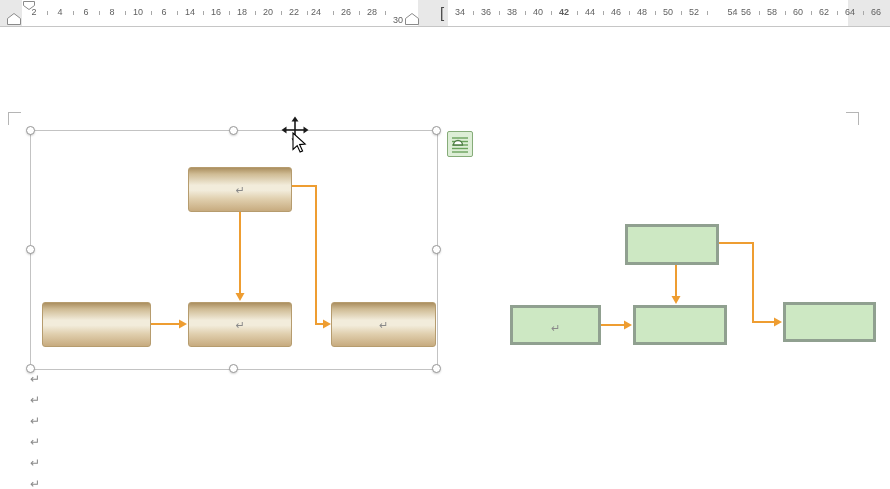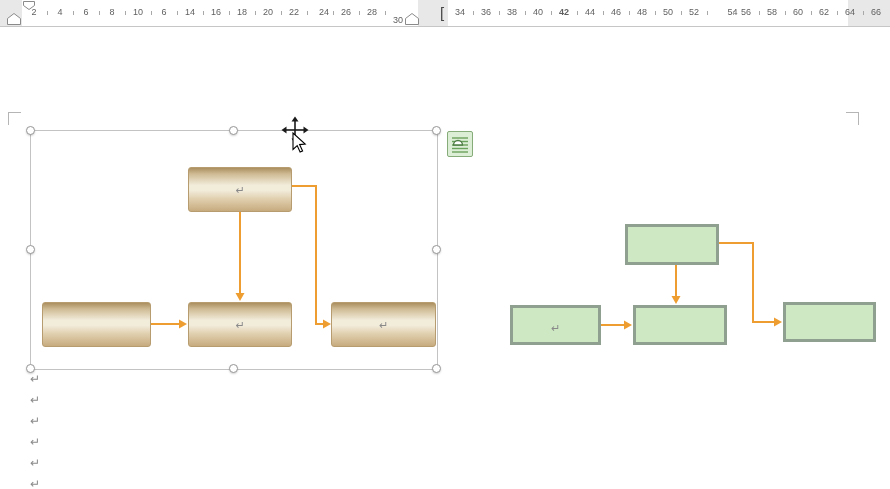--- a/index.html
+++ b/index.html
@@ -55,21 +55,21 @@
         <span class="ruler-number" style="left: 60px;">4</span>
         <span class="ruler-number" style="left: 86px;">6</span>
         <span class="ruler-number" style="left: 112px;">8</span>
         <span class="ruler-number" style="left: 138px;">10</span>
         <span class="ruler-number" style="left: 164px;">6</span>
         <span class="ruler-number" style="left: 190px;">14</span>
         <span class="ruler-number" style="left: 216px;">16</span>
         <span class="ruler-number" style="left: 242px;">18</span>
         <span class="ruler-number" style="left: 268px;">20</span>
         <span class="ruler-number" style="left: 294px;">22</span>
-        <span class="ruler-number" style="left: 324px;">24</span>
+        <span class="ruler-number" style="left: 316px;">24</span>
         <span class="ruler-number" style="left: 346px;">26</span>
         <span class="ruler-number" style="left: 372px;">28</span>
         <span class="ruler-number" style="left: 398px; margin-top: 8px;">30</span>
         <span class="ruler-number" style="left: 460px;">34</span>
         <span class="ruler-number" style="left: 486px;">36</span>
         <span class="ruler-number" style="left: 512px;">38</span>
         <span class="ruler-number" style="left: 538px;">40</span>
         <span class="ruler-number" style="left: 564px; font-weight: bold;">42</span>
         <span class="ruler-number" style="left: 590px;">44</span>
         <span class="ruler-number" style="left: 616px;">46</span>

